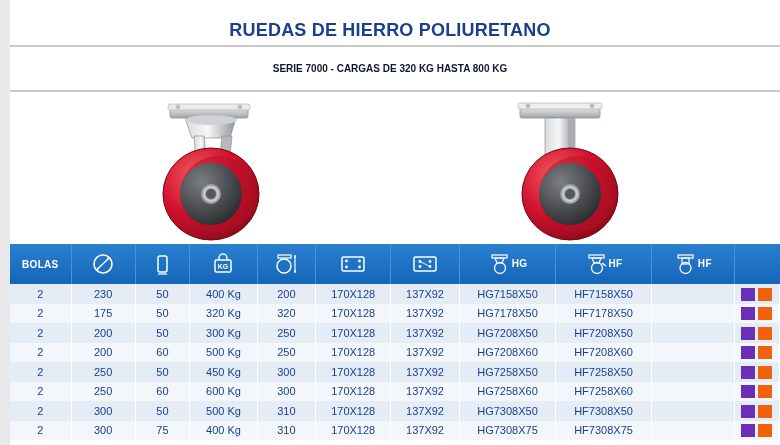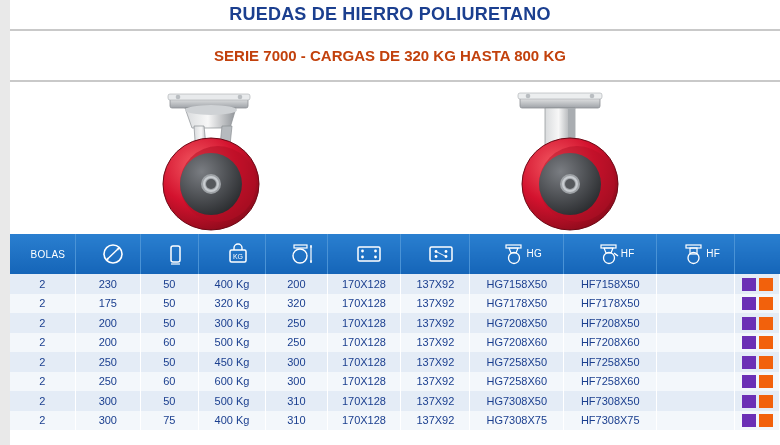--- a/index.html
+++ b/index.html
@@ -8,52 +8,52 @@
     background:#ffffff;
     font-family:"Liberation Sans", sans-serif;
     overflow:hidden;
     position:relative;
   }
   
   .left-rail{
     position:absolute;left:0;top:0;width:10px;height:445px;background:#e9e9e9;
   }
   .header{
-    text-align:center;padding-top:4px;
+    text-align:center;padding-top:20px;
   }
   .title{
     color:#1b3f8f;font-weight:bold;font-size:18px;letter-spacing:.2px;
     margin:0 0 2px 0;
   }
   .hr{
     height:2px;background:#c9c9c9;margin:4px 0 4px 0;
   }
   .subtitle{
-    color:#c2410c;font-weight:bold;font-size:15px;margin:16px;
+    color:#0f172a;font-weight:bold;font-size:10px;margin:16px;
   }
   .hr2{height:2px;background:#c9c9c9;margin:6px 0 0 0;}
 
   .images{
     height:152px;position:relative;
   }
   .caster{
     position:absolute;top:6px;
   }
   .caster.one{left:140px;}
   .caster.two{left:490px;}
 
   table.specs{
     border-collapse:collapse;width:770px;margin-left:10px;
     font-size:11px;color:#1b3f8f;
   }
   table.specs thead th{
     background:#1b6fc4;
     background:linear-gradient(180deg,#2a7fd0 0%,#1565b8 100%);
     color:#ffffff;height:38px;border-right:1px solid #4a93d6;
-    font-size:10.5px;font-weight:normal;text-align:center;vertical-align:middle;padding-left:12px;
+    font-size:10.5px;font-weight:bold;text-align:center;vertical-align:middle;
   }
   table.specs thead th:last-child{border-right:none;}
   table.specs tbody td{
     height:17.5px;text-align:center;border-right:1px solid #ffffff;
     font-size:11px;color:#1b3f8f;
   }
   tbody tr:nth-child(odd) td{background:#e4ecf6;}
   tbody tr:nth-child(even) td{background:#f3f7fb;}
   .swatches{width:46px;}
   .sw{display:inline-block;width:14px;height:13px;vertical-align:middle;}

